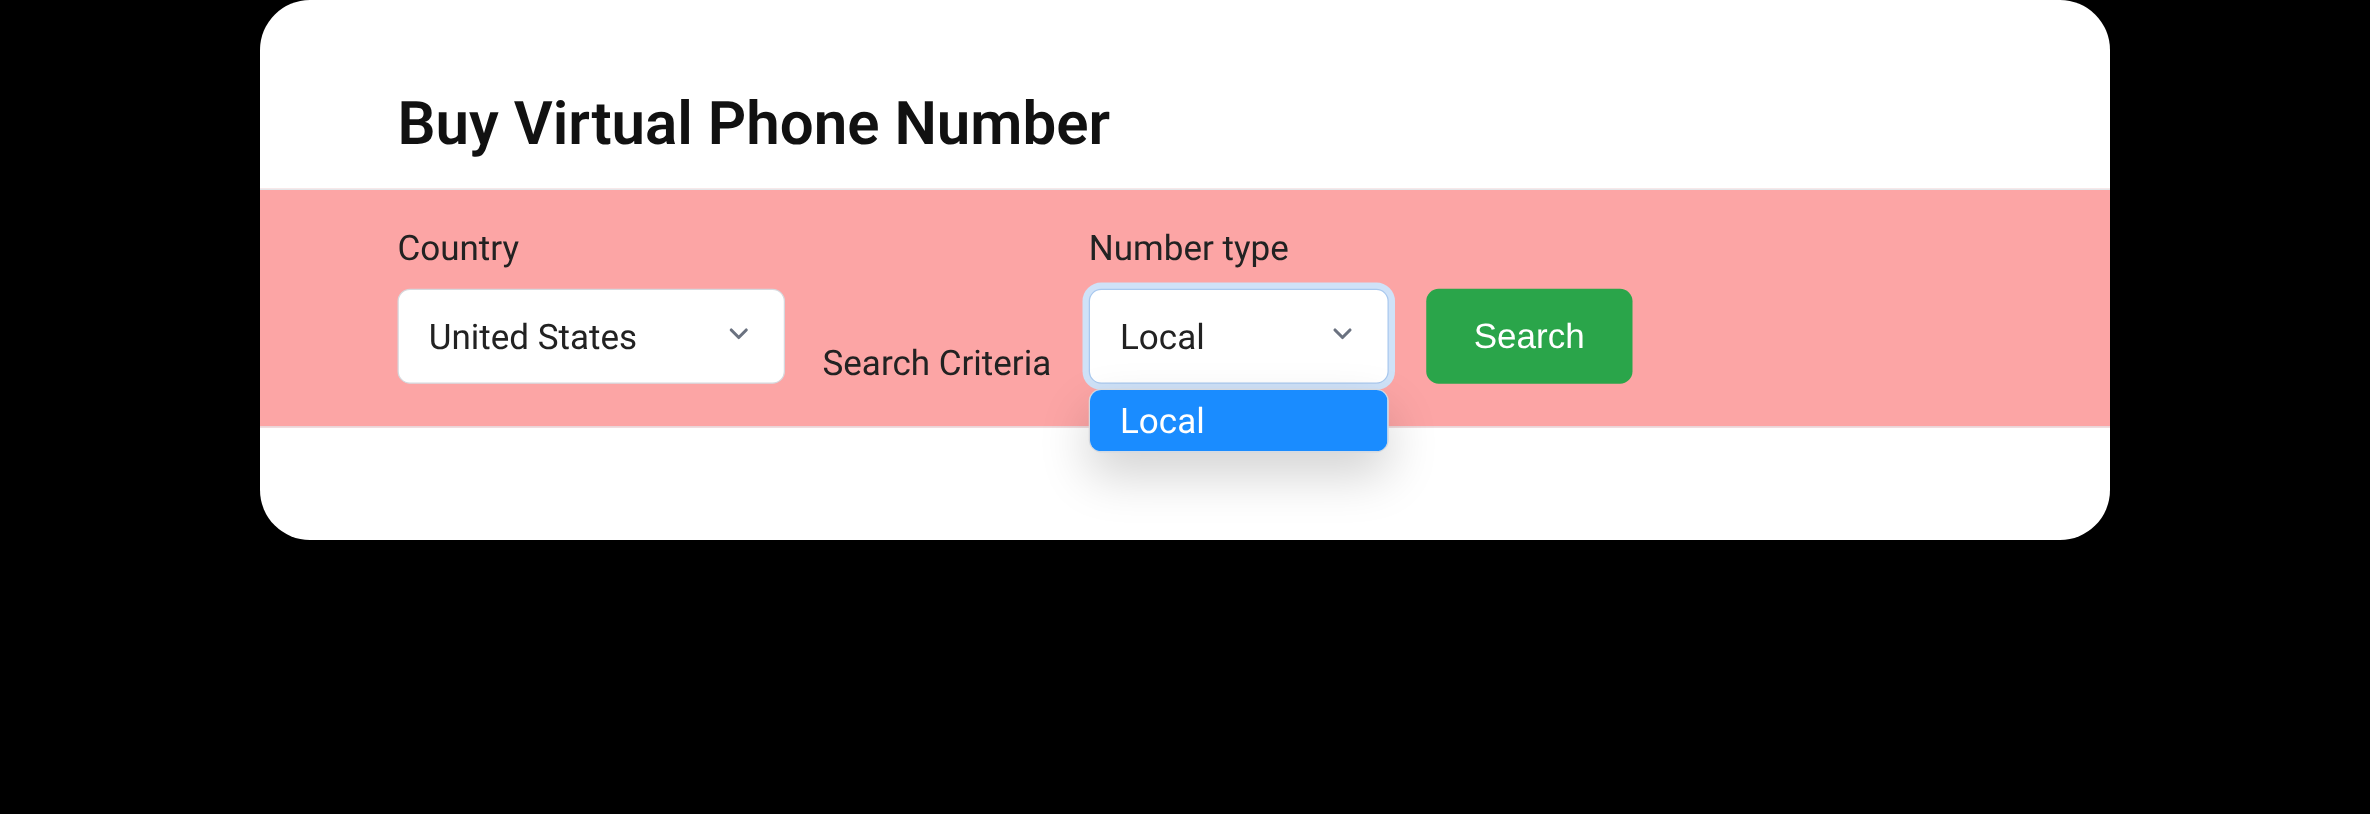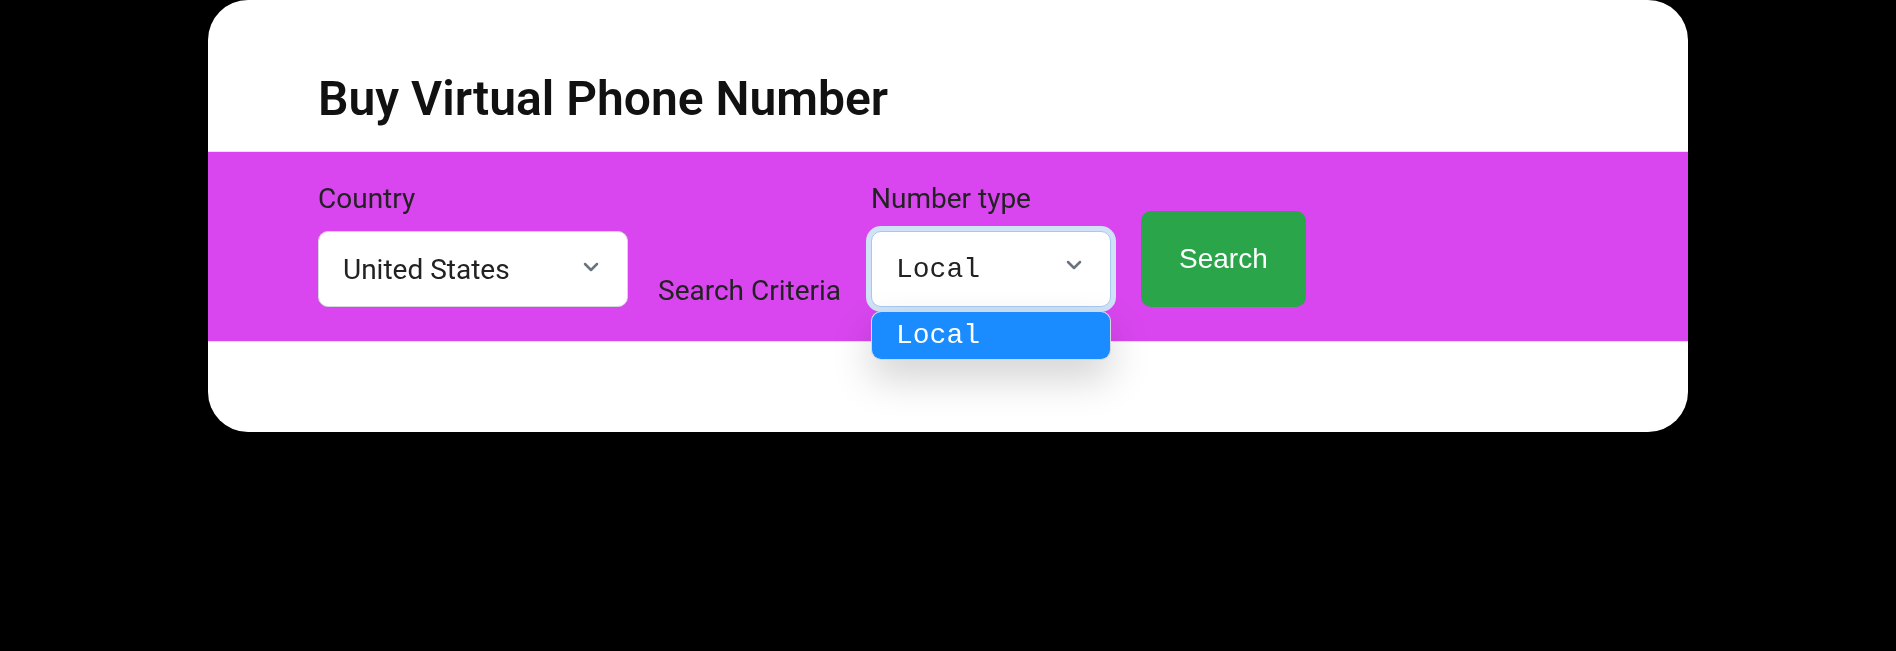--- a/index.html
+++ b/index.html
@@ -26,21 +26,21 @@
       box-shadow: 0 20px 50px rgba(0,0,0,0.5);
       position: relative;
     }
     .page-title {
       font-size: 48px;
       font-weight: 600;
       color: #111;
       margin-bottom: 24px;
     }
     .filter-bar {
-      background: #d946ef;
+      background: #fca5a5;
       border-top: 1px solid #e4e6ea;
       border-bottom: 1px solid #e4e6ea;
       padding: 30px 0 34px 0;
       display: flex;
       align-items: flex-end;
       gap: 30px;
       margin-left: -110px;
       margin-right: -110px;
       padding-left: 110px;
       padding-right: 110px;
@@ -93,21 +93,21 @@
       justify-content: space-between;
     }
     .numtype-select {
       width: 240px;
       justify-content: space-between;
     }
     .chevron {
       flex-shrink: 0;
     }
     .search-button {
-      height: 96px;
+      height: 76px;
       padding: 0 38px;
       background: #2aa54a;
       border: none;
       border-radius: 10px;
       color: #fff;
       font-size: 28px;
       font-weight: 500;
       cursor: pointer;
     }
     .dropdown {
@@ -128,21 +128,20 @@
       font-size: 28px;
       color: #222;
       cursor: pointer;
     }
     .dropdown-option.highlighted {
       background: #1a8cff;
       color: #fff;
     }
     .numtype-wrapper {
       position: relative;
-      font-family: Liberation Mono, monospace;
     }
   </style>
 </head>
 <body>
 
 <div class="card">
   <h1 class="page-title">Buy Virtual Phone Number</h1>
 
   <div class="filter-bar">
 

